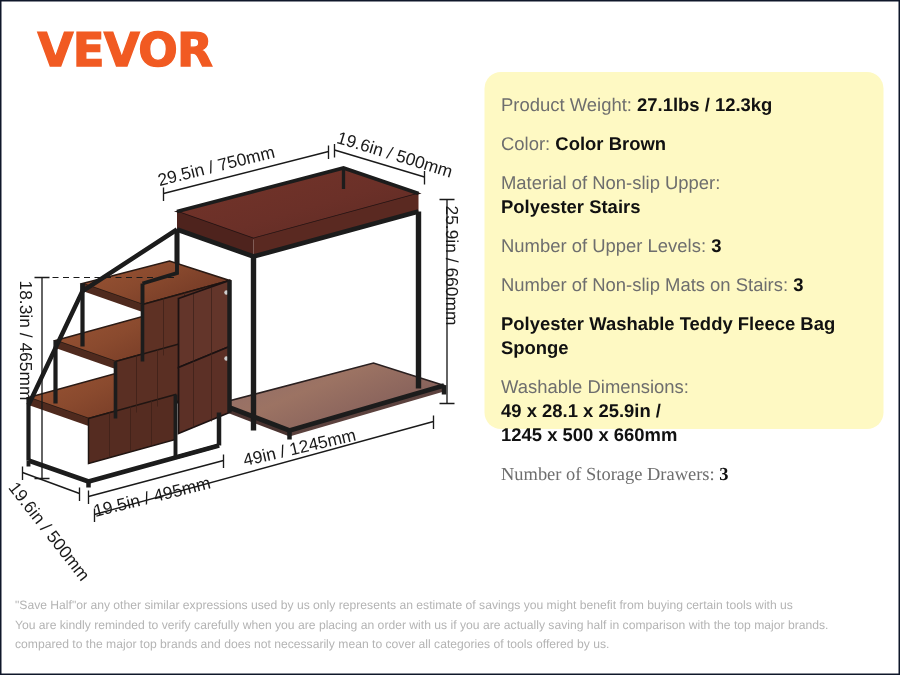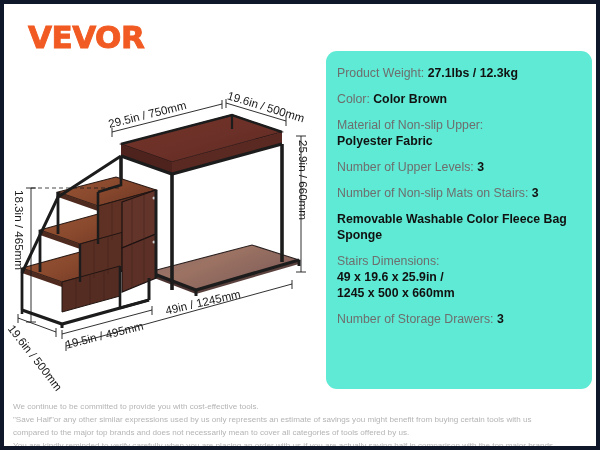--- a/index.html
+++ b/index.html
@@ -10,21 +10,21 @@
   body {
     font-family: "Liberation Sans", sans-serif;
   }
   #page {
     position: relative;
     width: 600px;
     height: 450px;
     background: #ffffff;
     overflow: hidden;
     box-sizing: border-box;
-    border: 4px solid #0f172a;
+    border: 1px solid #0f172a;
   }
 
   
   #brand-logo {
     position: absolute;
     left: 24px;
     top: 18px;
     font-family: "DejaVu Sans", sans-serif;
     font-size: 31px;
     font-weight: bold;
@@ -33,34 +33,34 @@
     line-height: 1;
     -webkit-text-stroke: 0.9px #f15a22;
   }
 
   
   #spec-panel {
     position: absolute;
     left: 322px;
     top: 47px;
     width: 266px;
-    height: 338px;
-    background: #5eead4;
+    height: 238px;
+    background: #fef9c3;
     border-radius: 11px;
     box-sizing: border-box;
     padding: 14px 10px 10px 10px;
   }
   .spec-row {
     font-size: 12.3px;
     color: #6e6e6e;
     line-height: 1.33;
     margin-bottom: 9.5px;
     padding-left: 1px;
   }
-  .spec-row:last-child { margin-bottom: 0; }
+  .spec-row:last-child { margin-bottom: 0; font-family: Liberation Serif, serif; }
   .spec-val {
     color: #111111;
     font-weight: bold;
   }
   .spec-block .spec-val { display: block; }
 
   
   #illustration {
     position: absolute;
     left: 0;
@@ -269,44 +269,43 @@
     <div class="spec-row">
       <span>Product Weight:</span>
       <span class="spec-val">27.1lbs / 12.3kg</span>
     </div>
     <div class="spec-row">
       <span>Color:</span>
       <span class="spec-val">Color Brown</span>
     </div>
     <div class="spec-row spec-block">
       <span>Material of Non-slip Upper:</span>
-      <span class="spec-val">Polyester Fabric</span>
+      <span class="spec-val">Polyester Stairs</span>
     </div>
     <div class="spec-row">
       <span>Number of Upper Levels:</span>
       <span class="spec-val">3</span>
     </div>
     <div class="spec-row">
       <span>Number of Non-slip Mats on Stairs:</span>
       <span class="spec-val">3</span>
     </div>
     <div class="spec-row spec-block">
-      <span class="spec-val">Removable Washable Color Fleece Bag Sponge</span>
+      <span class="spec-val">Polyester Washable Teddy Fleece Bag Sponge</span>
     </div>
     <div class="spec-row spec-block">
-      <span>Stairs Dimensions:</span>
-      <span class="spec-val" style="white-space: pre-line;">49 x 19.6 x 25.9in /
+      <span>Washable Dimensions:</span>
+      <span class="spec-val" style="white-space: pre-line;">49 x 28.1 x 25.9in /
 1245 x 500 x 660mm</span>
     </div>
     <div class="spec-row">
       <span>Number of Storage Drawers:</span>
       <span class="spec-val">3</span>
     </div>
   </div>
 
   <div id="footer">
-    <div>We continue to be committed to provide you with cost-effective tools.</div>
     <div>"Save Half"or any other similar expressions used by us only represents an estimate of savings you might benefit from buying certain tools with us</div>
+    <div>You are kindly reminded to verify carefully when you are placing an order with us if you are actually saving half in comparison with the top major brands.</div>
     <div>compared to the major top brands and does not necessarily mean to cover all categories of tools offered by us.</div>
-    <div>You are kindly reminded to verify carefully when you are placing an order with us if you are actually saving half in comparison with the top major brands.</div>
   </div>
 
 </div>
 
 </body></html>

